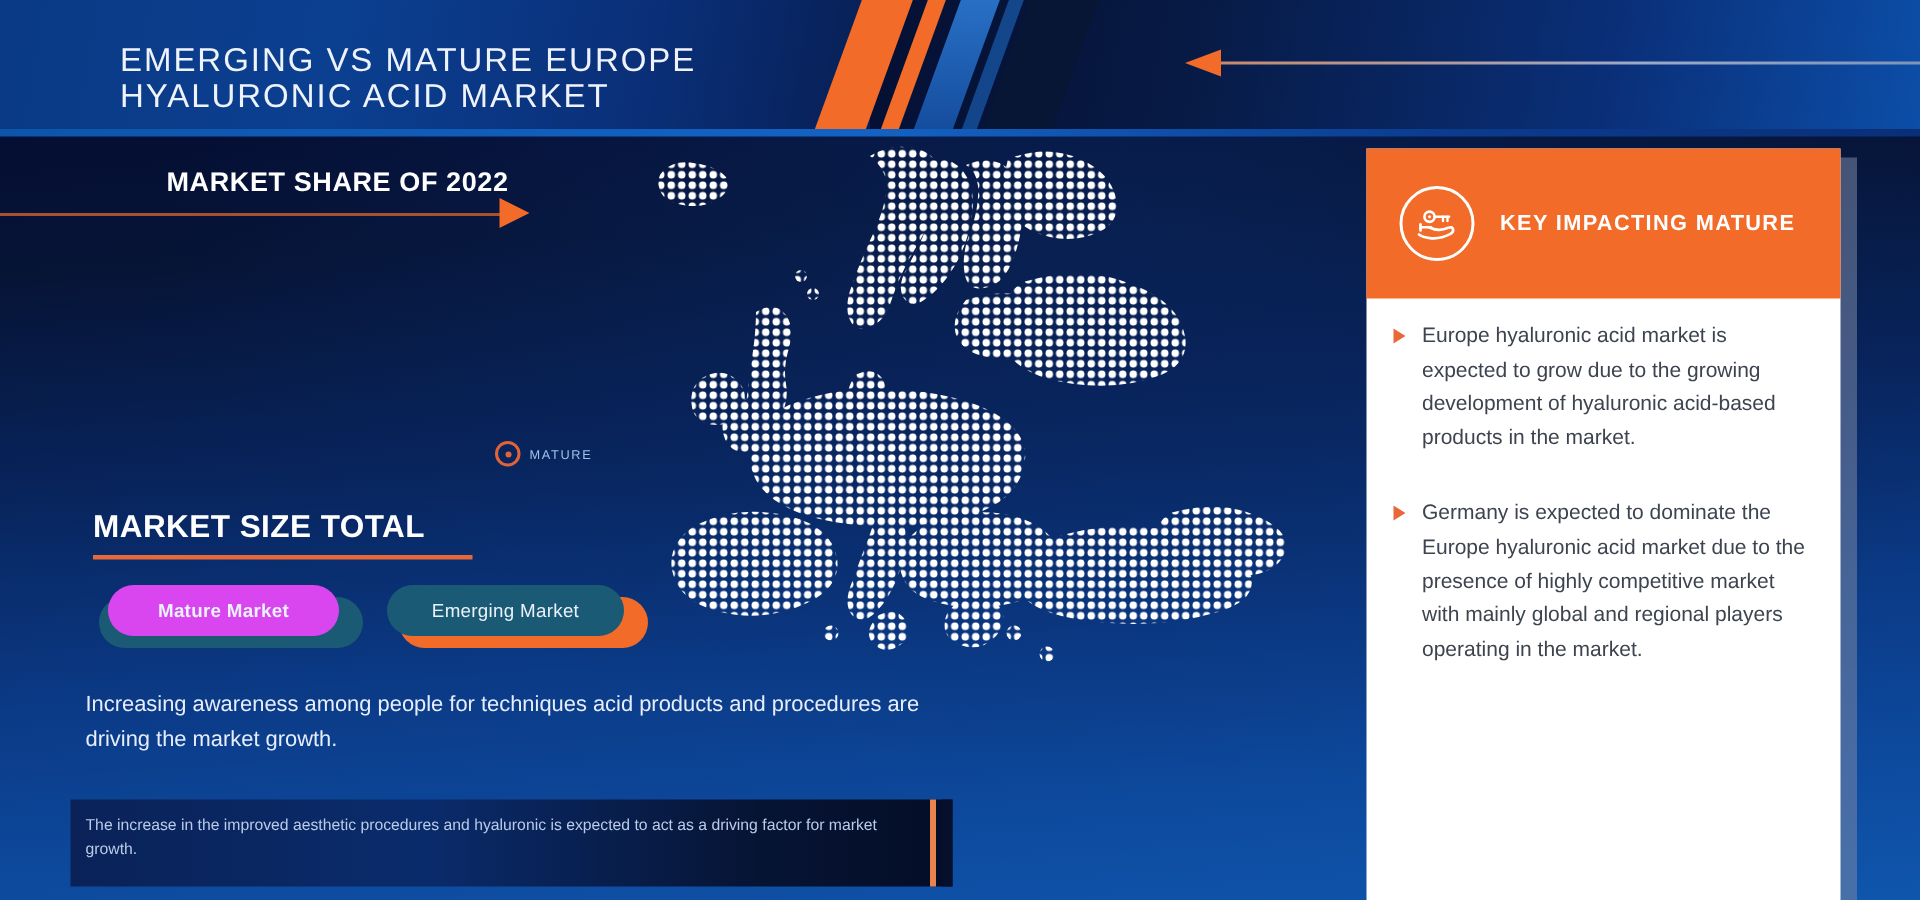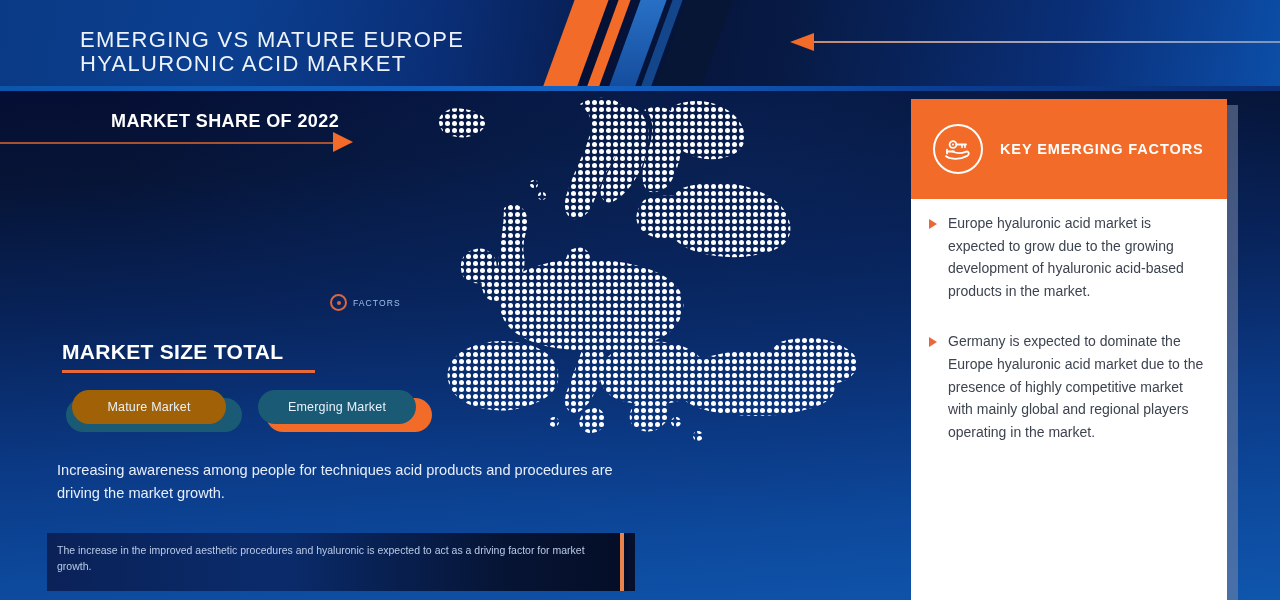--- a/index.html
+++ b/index.html
@@ -68,21 +68,21 @@
   .europe-tag span{color:#9fc0e8;font-size:8.5px;letter-spacing:1.1px;}
 
   
   .mst-label{position:absolute;left:62px;top:340px;color:#fff;font-size:21px;font-weight:bold;letter-spacing:.3px;}
   .mst-underline{position:absolute;left:62px;top:370px;width:253px;height:2.5px;background:#e8683a;}
 
   .pill-group{position:absolute;left:62px;top:390px;width:420px;height:50px;}
   .pill{position:absolute;height:34px;border-radius:17px;display:flex;align-items:center;justify-content:center;
         font-size:12.5px;color:#e9f1fb;letter-spacing:.2px;}
   .p1-shadow{left:4px;top:8px;width:176px;height:34px;border-radius:17px;background:#1b5a74;}
-  .p1-main{left:10px;top:0px;width:154px;background:#a16207;}
+  .p1-main{left:10px;top:0px;width:154px;background:#d946ef;font-weight:bold;}
   .p2-shadow{left:204px;top:8px;width:166px;height:34px;border-radius:17px;background:#f26b28;}
   .p2-main{left:196px;top:0px;width:158px;background:#1b5a74;}
 
   
   .lead{
     position:absolute;left:57px;top:459px;width:560px;
     color:#e7eefb;font-size:14.6px;line-height:23px;
   }
 
   
@@ -192,21 +192,21 @@
         </mask>
       </defs>
       <rect x="0" y="0" width="440" height="350" fill="url(#dots)" mask="url(#euMask)"></rect>
     </svg>
   </div>
 
   <div class="europe-tag">
     <span class="europe-ring">
         <i></i>
       </span>
-    <span>FACTORS</span>
+    <span>MATURE</span>
   </div>
 
   <div class="mst-label">MARKET SIZE TOTAL</div>
   <div class="mst-underline"></div>
 
   <div class="pill-group">
     <div class="pill p1-shadow"></div>
     <div class="pill p1-main">Mature Market</div>
     <div class="pill p2-shadow"></div>
     <div class="pill p2-main">Emerging Market</div>
@@ -228,21 +228,21 @@
         <circle cx="10" cy="10.5" r="3.4" fill="none" stroke="#fff" stroke-width="1.8"></circle>
         <circle cx="10" cy="10.5" r="1" fill="#fff"></circle>
         <path d="M13.4 10.5 H23" stroke="#fff" stroke-width="1.8" stroke-linecap="round"></path>
         <path d="M19 10.5 V13.4" stroke="#fff" stroke-width="1.6" stroke-linecap="round"></path>
         <path d="M22 10.5 V13.4" stroke="#fff" stroke-width="1.6" stroke-linecap="round"></path>
         <path d="M4 17.5 h7" stroke="#fff" stroke-width="1.8" stroke-linecap="round"></path>
         <path d="M4 15.6 v4" stroke="#fff" stroke-width="1.8" stroke-linecap="round"></path>
         <path d="M9.5 17.5 q6.5 3.2 13 0.4 q2.6 -1.1 3.2 1 q0.5 1.9 -2 3.2 q-6.4 3.4 -13.6 2.6 q-4.6 -0.5 -7.1 -2.4" fill="none" stroke="#fff" stroke-width="1.8" stroke-linecap="round" stroke-linejoin="round"></path>
       </svg>
     </span>
-    <h2>KEY EMERGING FACTORS</h2>
+    <h2>KEY IMPACTING MATURE</h2>
   </div>
 
   <div class="bullets">
     <div class="bullet">
       <span class="tri"></span>
       <p>Europe hyaluronic acid market is expected to grow due to the growing development of hyaluronic acid-based products in the market.</p>
     </div>
     <div class="bullet">
       <span class="tri"></span>
       <p>Germany is expected to dominate the Europe hyaluronic acid market due to the presence of highly competitive market with mainly global and regional players operating in the market.</p>

